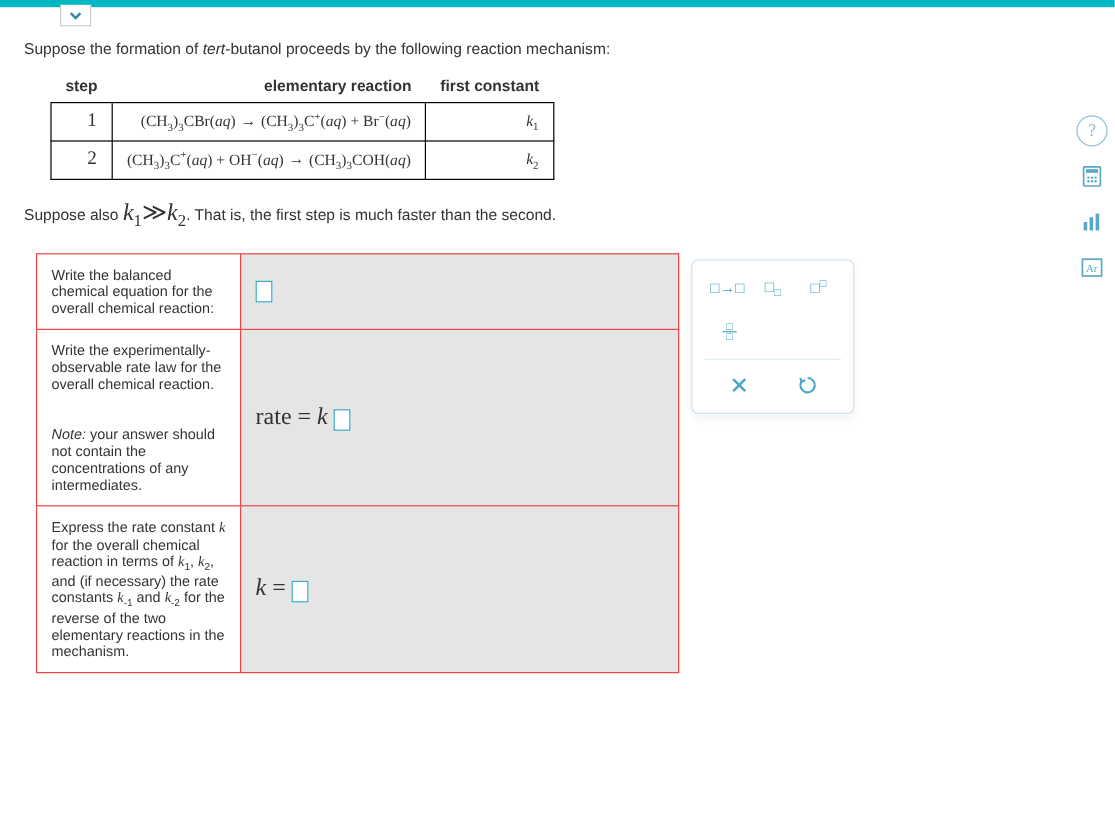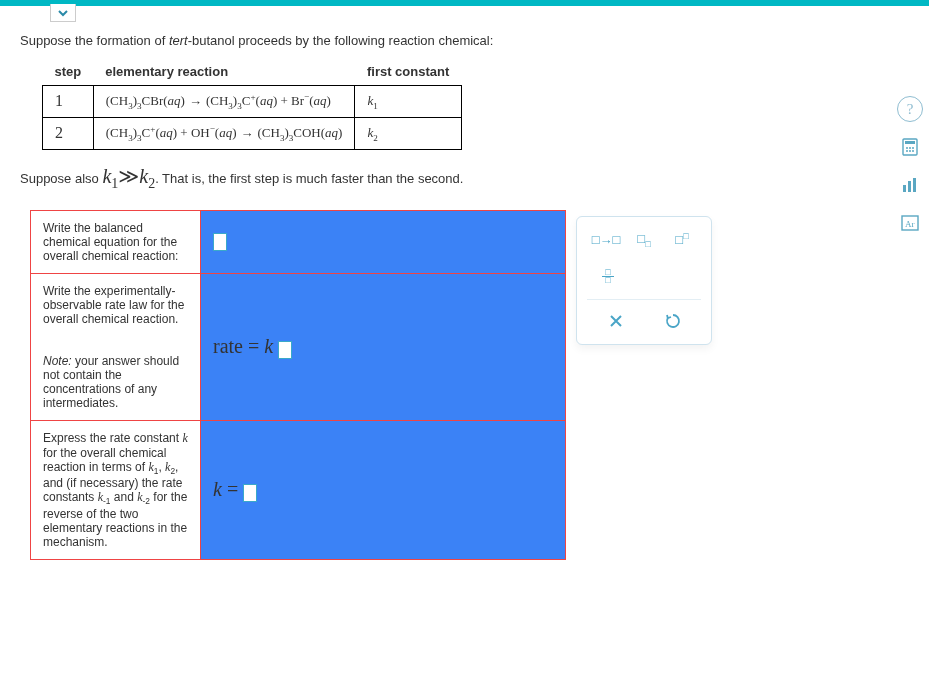--- a/index.html
+++ b/index.html
@@ -39,21 +39,21 @@
   .intro { margin-bottom: 10px; }
   i.term { font-style: italic; }
 
   table.mech {
     border-collapse: collapse;
     margin: 4px 0 14px 22px;
   }
   table.mech th, table.mech td {
     border: 1.5px solid #000;
     padding: 6px 12px;
-    text-align: left;
+    text-align: right;
     font-size: 13px;
   }
   table.mech th {
     border-top: none;
     border-left: none;
     border-right: none;
     font-weight: bold;
   }
   table.mech th:first-child { border-left: none; }
   table.mech th.nobr { border-right: none; }
@@ -74,21 +74,21 @@
     border: 1px solid #ef4444;
     padding: 10px 12px;
     vertical-align: middle;
     font-size: 12px;
   }
   table.answers td.prompt {
     width: 170px;
     background: #fff;
   }
   table.answers td.ans {
-    background: #3b82f6;
+    background: #e5e5e5;
   }
   .input-box {
     display: inline-block;
     width: 14px;
     height: 18px;
     border: 1px solid #3aa9c9;
     vertical-align: middle;
     background: #fff;
   }
   .note { font-style: italic; }
@@ -159,21 +159,21 @@
 
 <div class="topbar"></div>
 <div class="expand-tab">
   <svg viewBox="0 0 12 12">
       <path d="M2 4 L6 8 L10 4" stroke="#2a8aa8" stroke-width="2" fill="none"></path>
     </svg>
 </div>
 
 <div class="content">
   <p class="intro">
-    <span>Suppose the formation of </span><i class="term">tert</i><span>-butanol proceeds by the following reaction chemical:</span>
+    <span>Suppose the formation of </span><i class="term">tert</i><span>-butanol proceeds by the following reaction mechanism:</span>
   </p>
 
   <table class="mech">
     <tbody>
         <tr>
       <th class="nobl">step</th>
       <th>elementary reaction</th>
       <th class="nobr">first constant</th>
     </tr>
     <tr>

